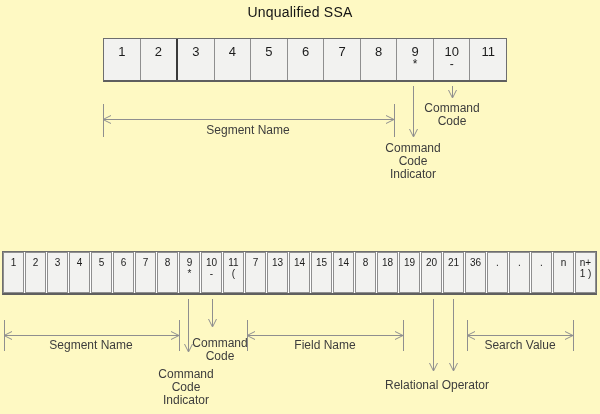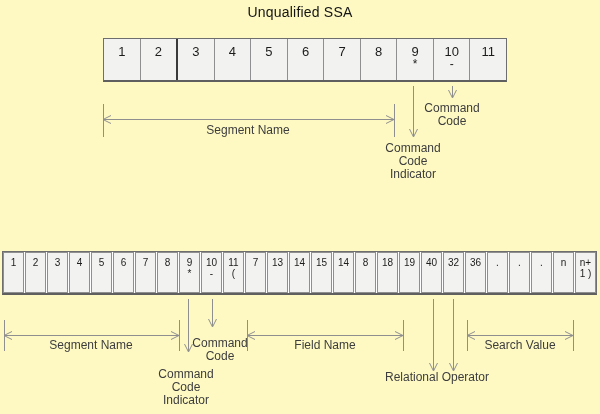--- a/index.html
+++ b/index.html
@@ -164,25 +164,25 @@
       </div>
       <div class="cell">
         <span class="num">18</span>
         <span class="sym"></span>
       </div>
       <div class="cell">
         <span class="num">19</span>
         <span class="sym"></span>
       </div>
       <div class="cell">
-        <span class="num">40</span>
-        <span class="sym"></span>
-      </div>
-      <div class="cell">
-        <span class="num">32</span>
+        <span class="num">20</span>
+        <span class="sym"></span>
+      </div>
+      <div class="cell">
+        <span class="num">21</span>
         <span class="sym"></span>
       </div>
       <div class="cell">
         <span class="num">36</span>
         <span class="sym"></span>
       </div>
       <div class="cell">
         <span class="num">.</span>
         <span class="sym"></span>
       </div>
@@ -281,16 +281,16 @@
   <div class="lbl" style="left:220px;top:337px;">
     <div>Command</div>
     <div>Code</div>
   </div>
   <div class="lbl" style="left:186px;top:368px;">
     <div>Command</div>
     <div>Code</div>
     <div>Indicator</div>
   </div>
   <div class="lbl" style="left:325px;top:339px;">Field Name</div>
-  <div class="lbl" style="left:437px;top:371px;">Relational Operator</div>
+  <div class="lbl" style="left:437px;top:379px;">Relational Operator</div>
   <div class="lbl" style="left:520px;top:339px;">Search Value</div>
 
 </div>
 
 </body></html>

